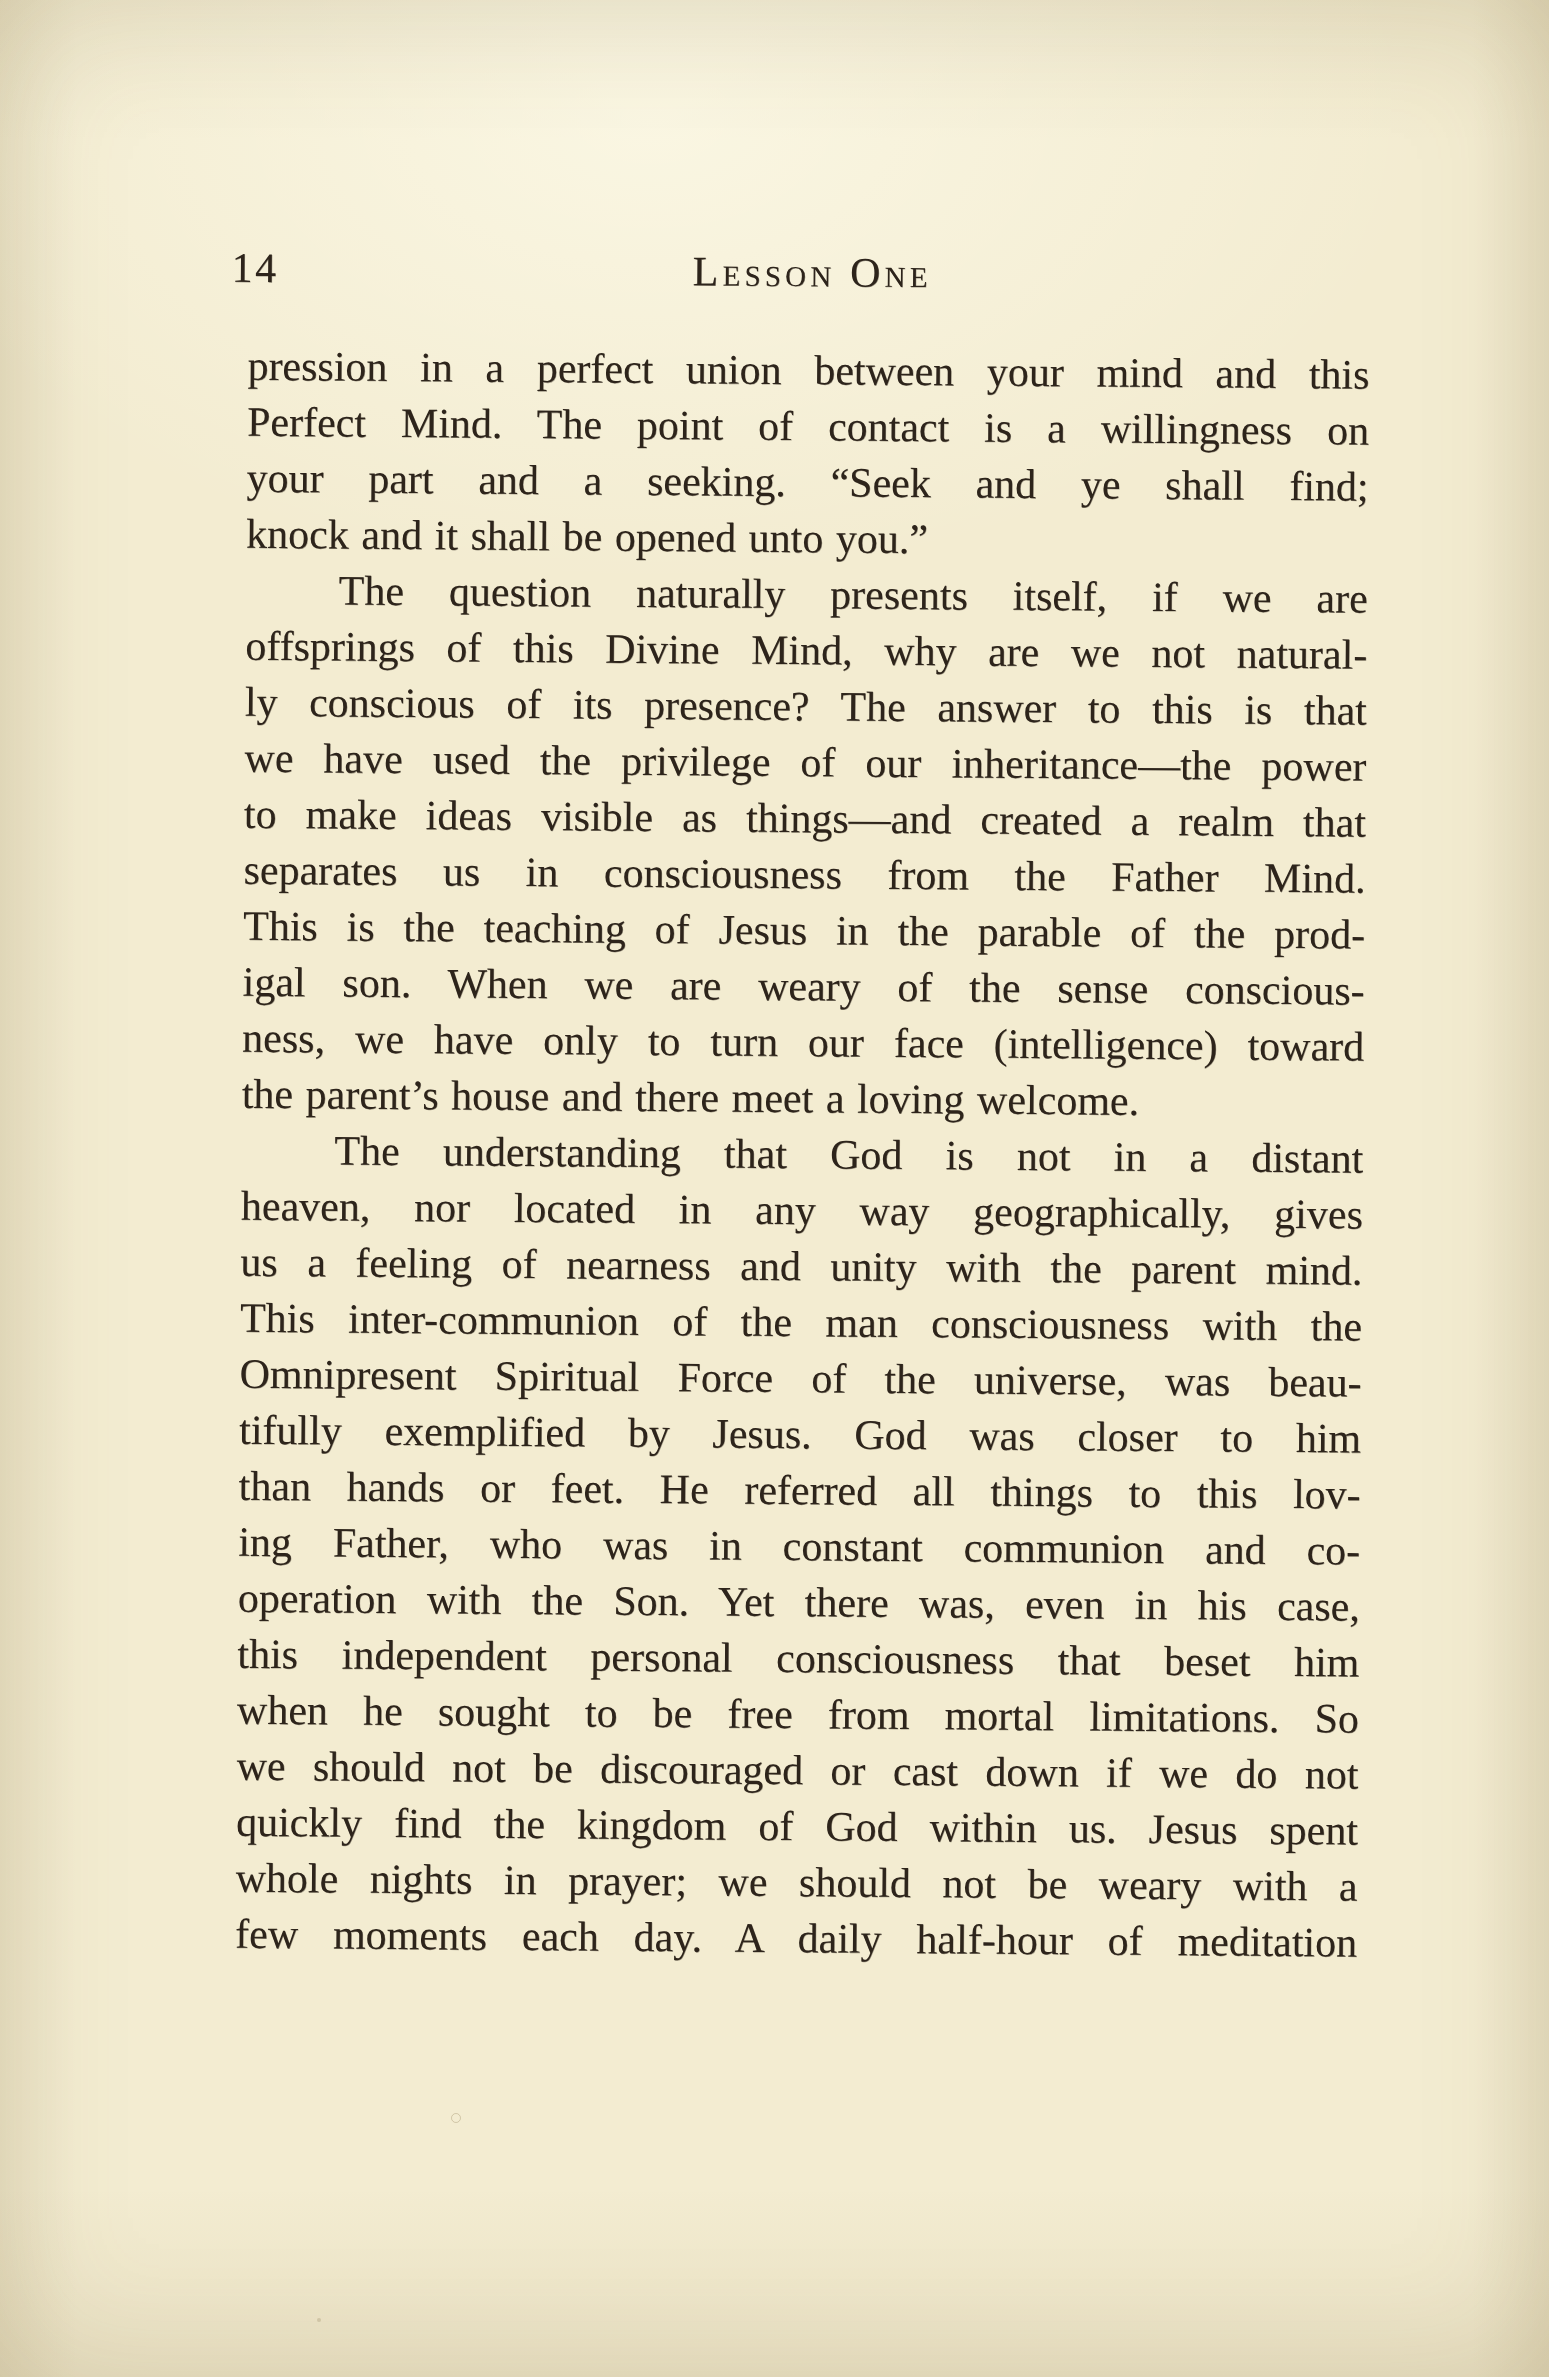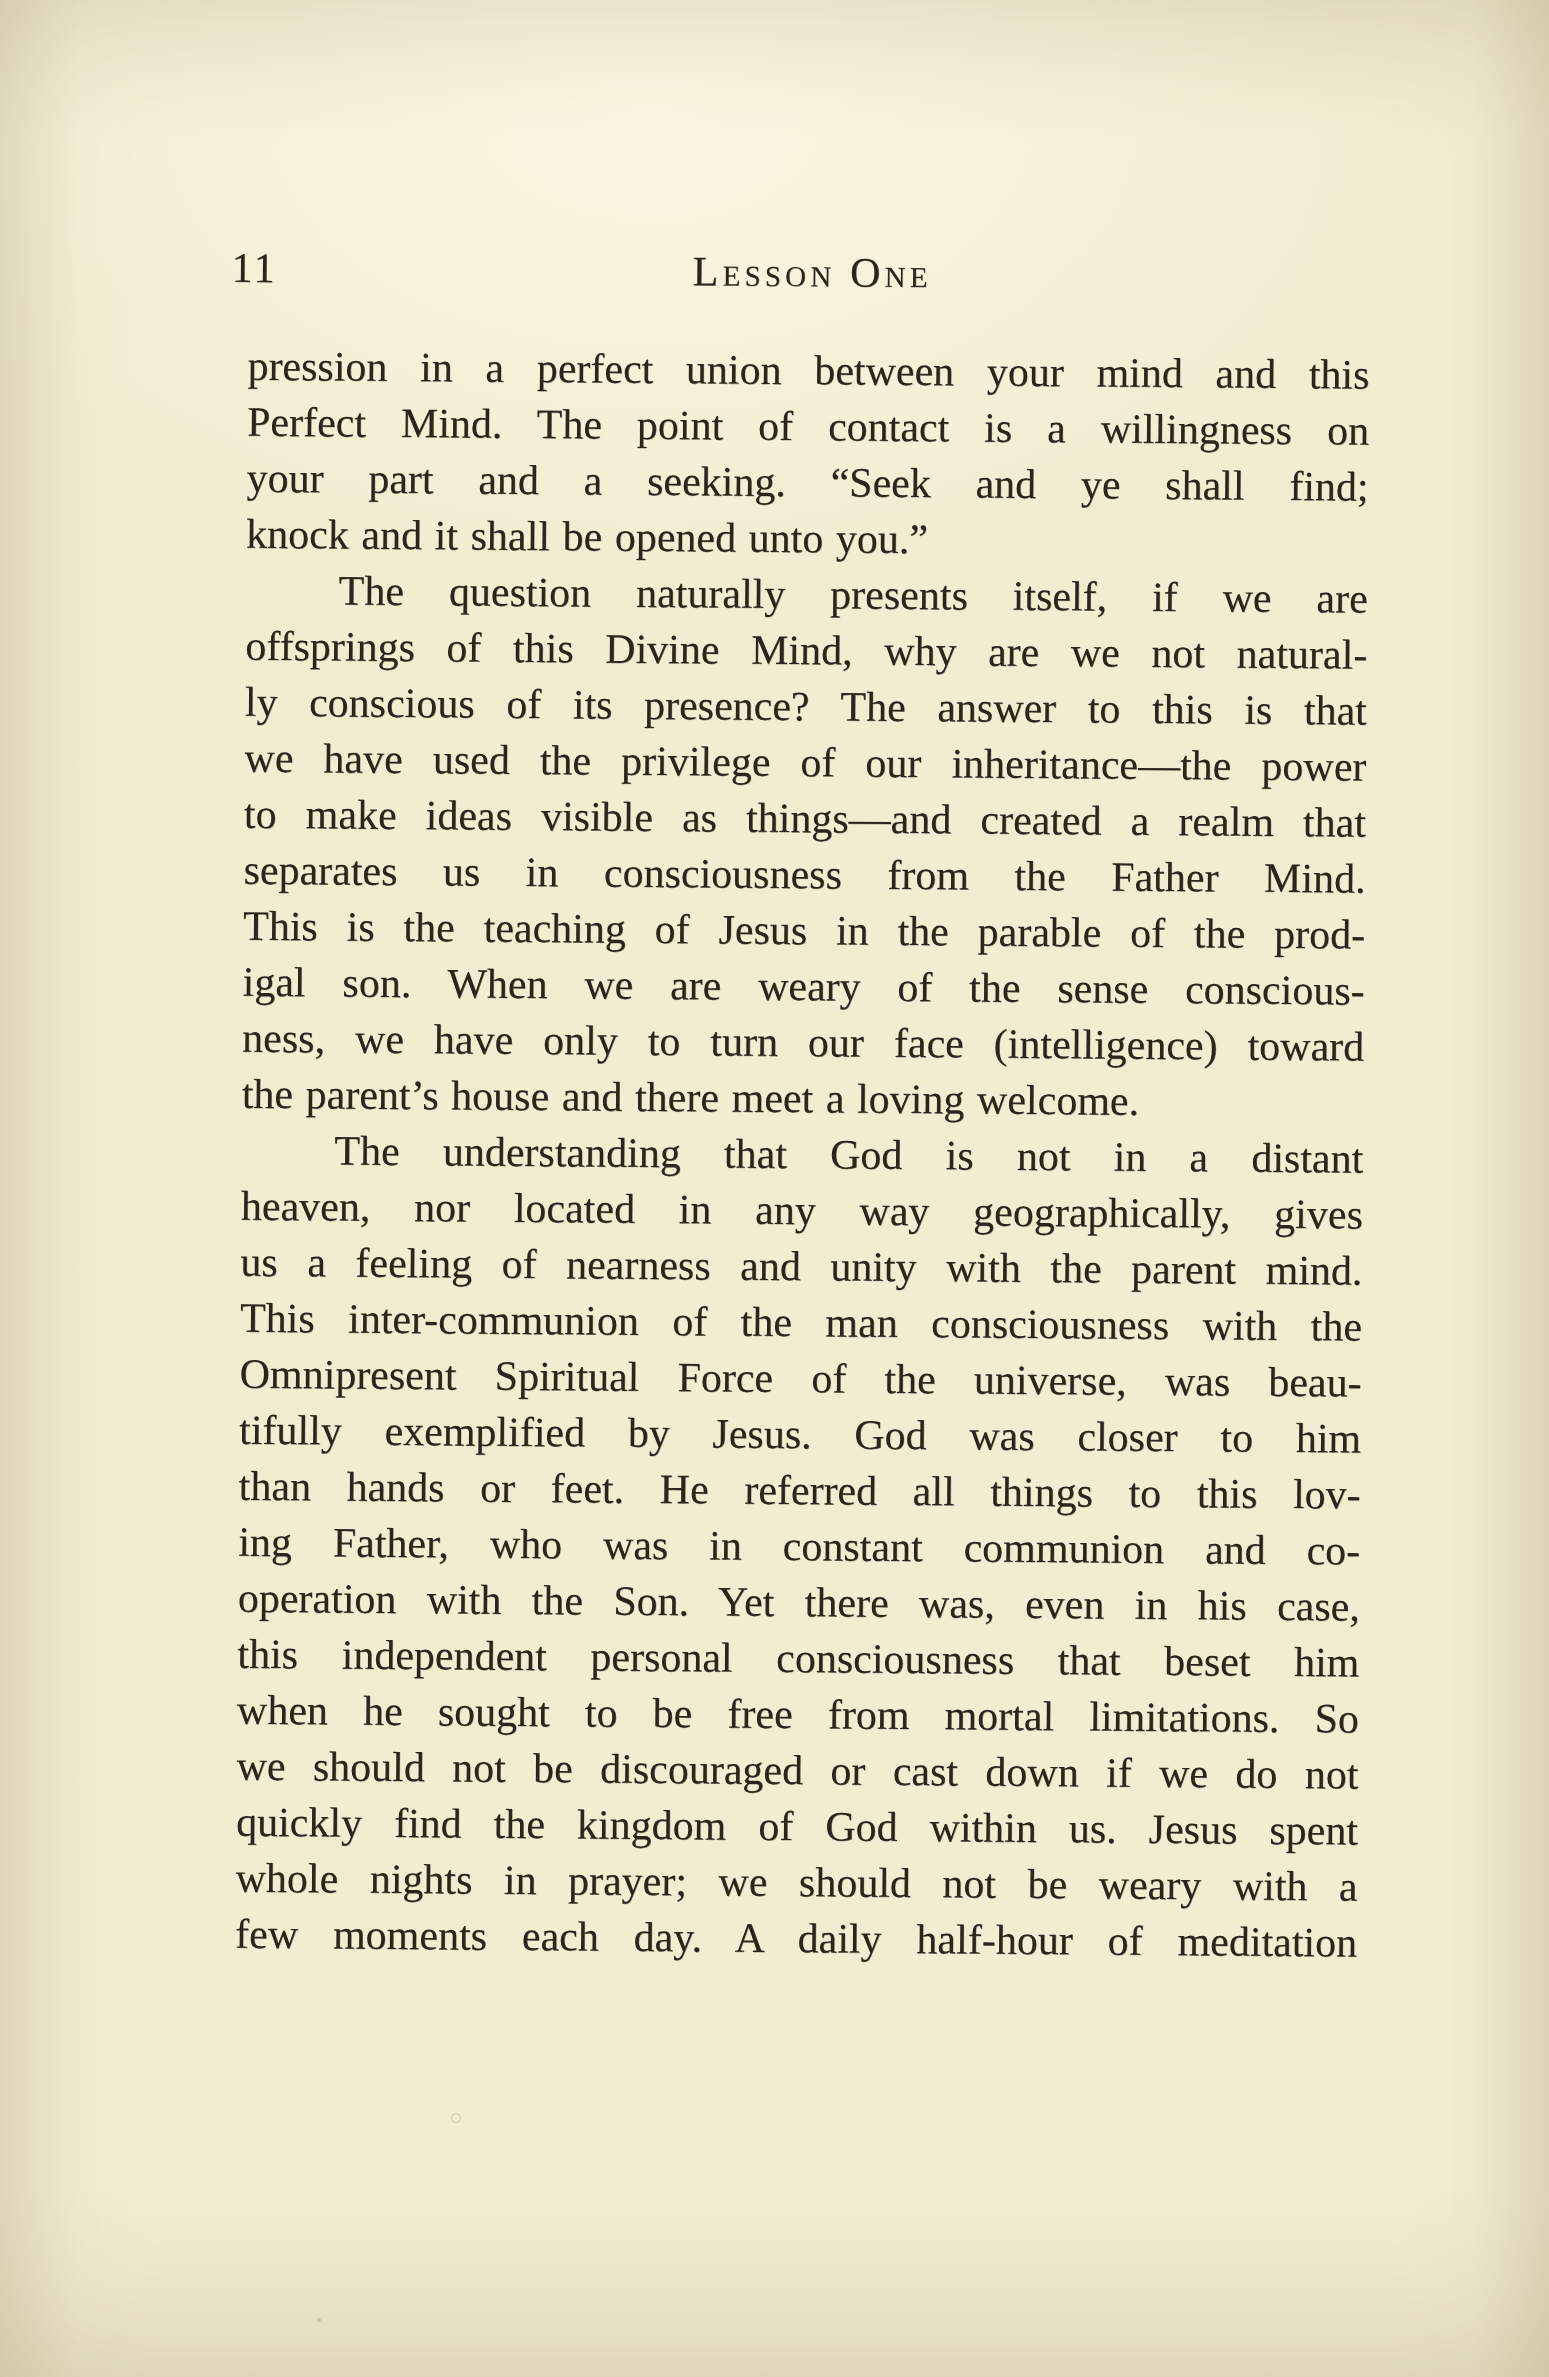--- a/index.html
+++ b/index.html
@@ -87,21 +87,21 @@
     width: 4.2px; height: 4.2px;
     background: rgba(125,103,62,0.22);
   }
 </style>
 </head>
 <body>
 
 <div class="page">
   <div class="tilt">
     <div class="header">
-      <span class="pagenum">11</span>
+      <span class="pagenum">14</span>
       <span class="running-title">Lesson One</span>
     </div>
     <div class="bodytext">
         <div class="para">
           <div class="line">pression in a perfect union between your mind and this</div>
           <div class="line">Perfect Mind. The point of contact is a willingness on</div>
           <div class="line">your part and a seeking. “Seek and ye shall find;</div>
           <div class="line nojust">knock and it shall be opened unto you.”</div>
         </div>
         <div class="para">

